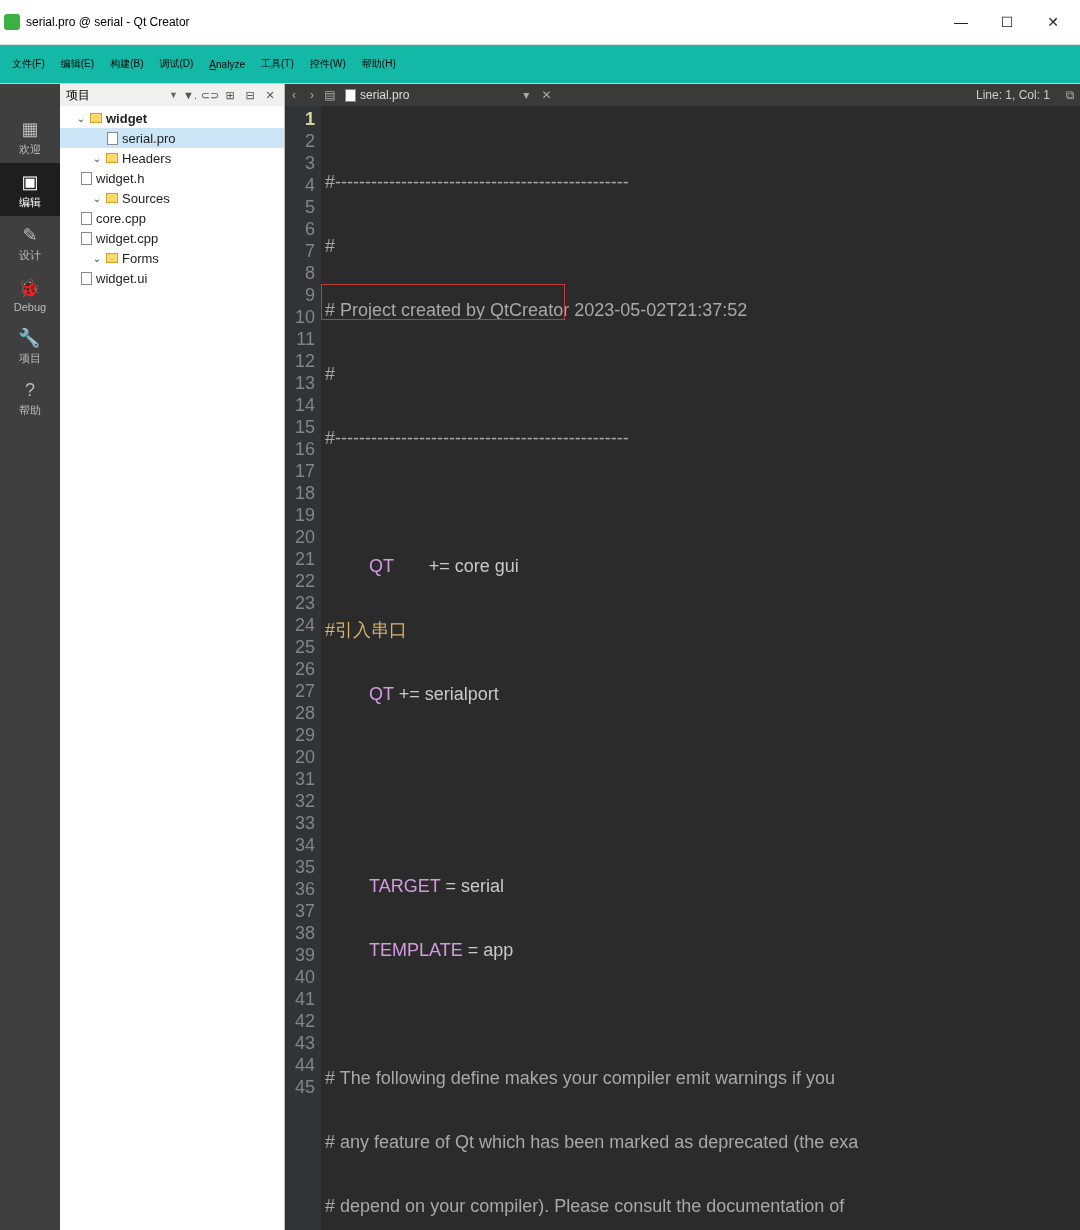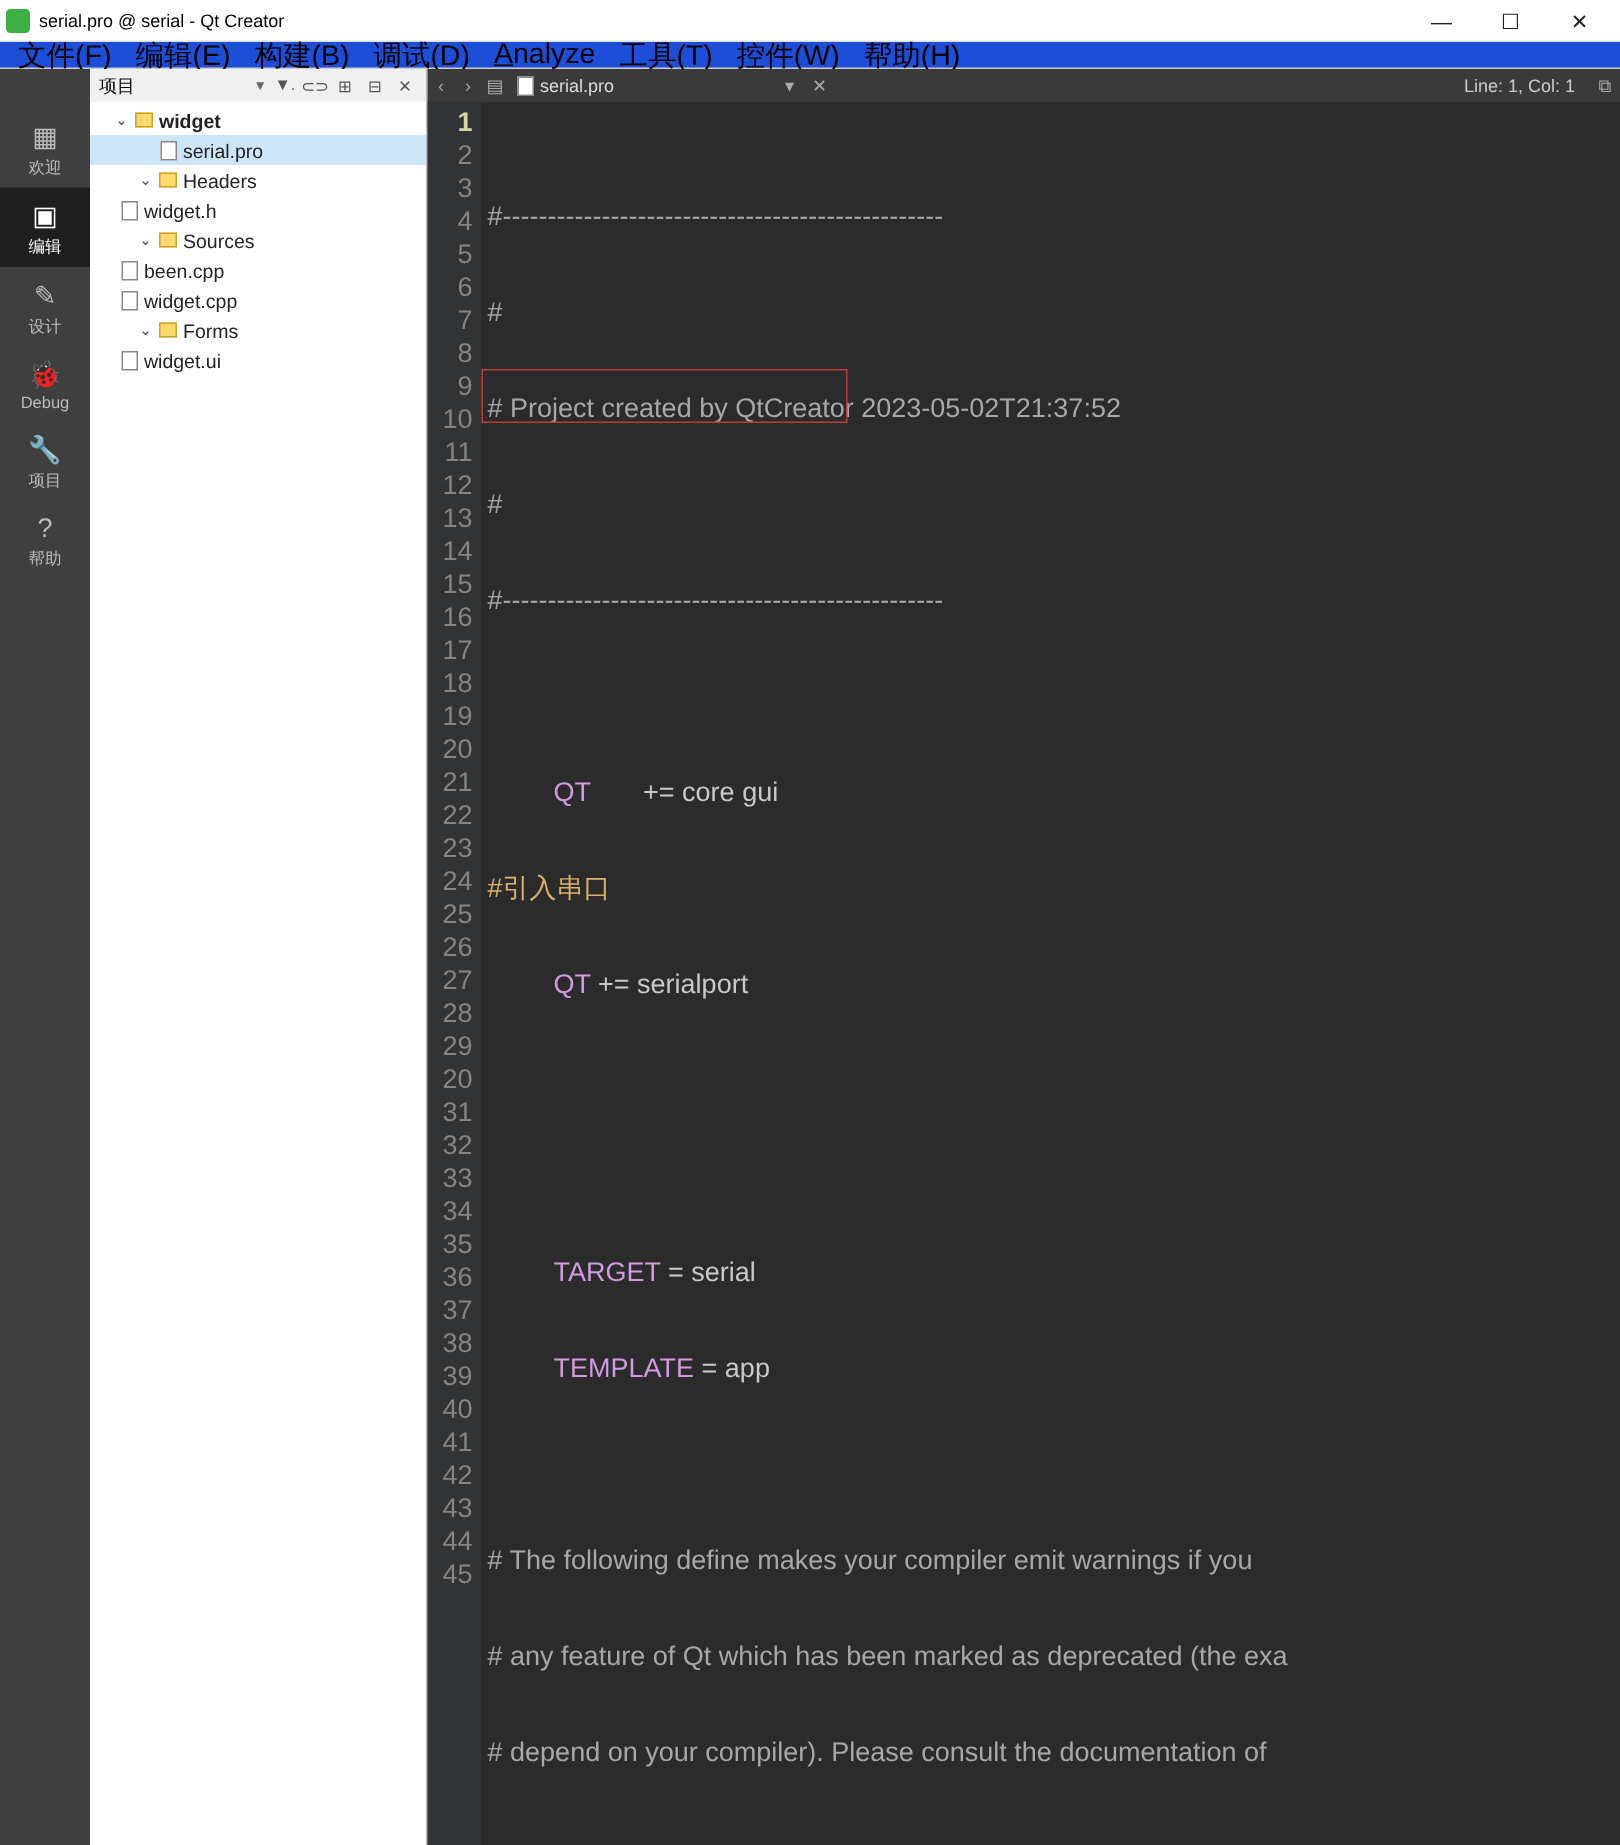--- a/index.html
+++ b/index.html
@@ -1,25 +1,25 @@
 <!DOCTYPE html>
 <html><head>
 <meta charset="utf-8">
 <style>
 * { margin:0; padding:0; box-sizing:border-box; font-family:"Microsoft YaHei","Segoe UI",sans-serif; }
 body { width:1080px; height:1230px; background:#fff; overflow:hidden; display:flex; flex-direction:column; }
 
 
-.titlebar { height:28px; background:#fff; display:flex; align-items:center; padding:0 4px; font-size:12px; color:#000; border-bottom:1px solid #ddd;}
+.titlebar { height:45px; background:#fff; display:flex; align-items:center; padding:0 4px; font-size:12px; color:#000; border-bottom:1px solid #ddd;}
 .titlebar .appicon { width:16px; height:16px; background:#3cb043; border-radius:3px; margin-right:6px; display:inline-block;}
 .titlebar .title { flex:1; }
 .winbtn { width:46px; height:28px; display:flex; align-items:center; justify-content:center; font-size:14px; color:#222;}
 
 
-.menubar { height:18px; background:#1d4ed8; display:flex; align-items:center; font-size:19px; padding:0 4px; border-bottom:1px solid #ccc;}
+.menubar { height:39px; background:#14b8a6; display:flex; align-items:center; font-size:10px; padding:0 4px; border-bottom:1px solid #ccc;}
 .menuitem { padding:2px 8px; }
 .menuitem u { text-decoration:underline; }
 
 
 .toolrow { height:22px; display:flex; align-items:stretch; }
 .projhdr { width:225px; display:flex; align-items:center; padding:0 6px; font-size:12px; background:#f0f0f0; border-right:1px solid #bbb; gap:4px;}
 .projhdr .lbl { flex:1; }
 .projhdr .tb { width:16px; height:16px; display:flex; align-items:center; justify-content:center; font-size:11px; color:#555;}
 .navstrip { flex:1; display:flex; align-items:center; background:#3a3a3a; color:#ccc; font-size:12px; }
 .navbtn { width:18px; text-align:center; color:#aaa; }
@@ -156,21 +156,21 @@
         <span class="ic">
           <span class="foldericon"></span>
         </span>
         <span>Sources</span>
       </div>
     <div class="treerow ind3">
         <span class="tw"></span>
         <span class="ic">
           <span class="fileicon"></span>
         </span>
-        <span>been.cpp</span>
+        <span>core.cpp</span>
       </div>
     <div class="treerow ind3">
         <span class="tw"></span>
         <span class="ic">
           <span class="fileicon"></span>
         </span>
         <span>widget.cpp</span>
       </div>
     <div class="treerow ind2">
         <span class="tw">⌄</span>

